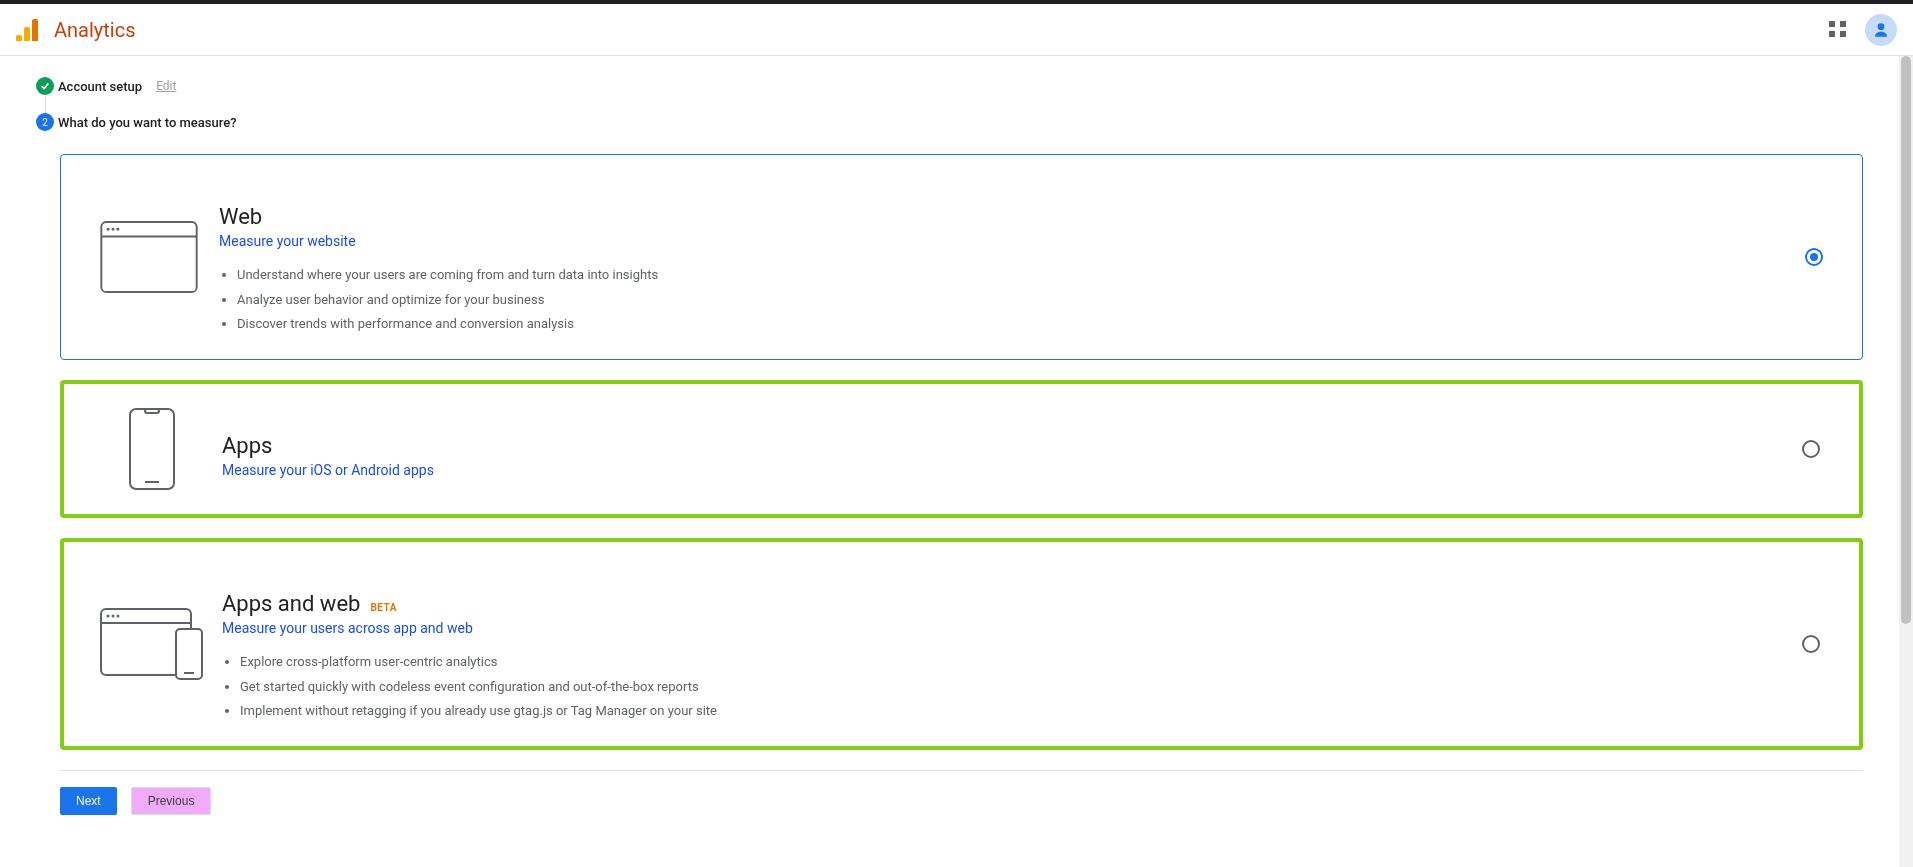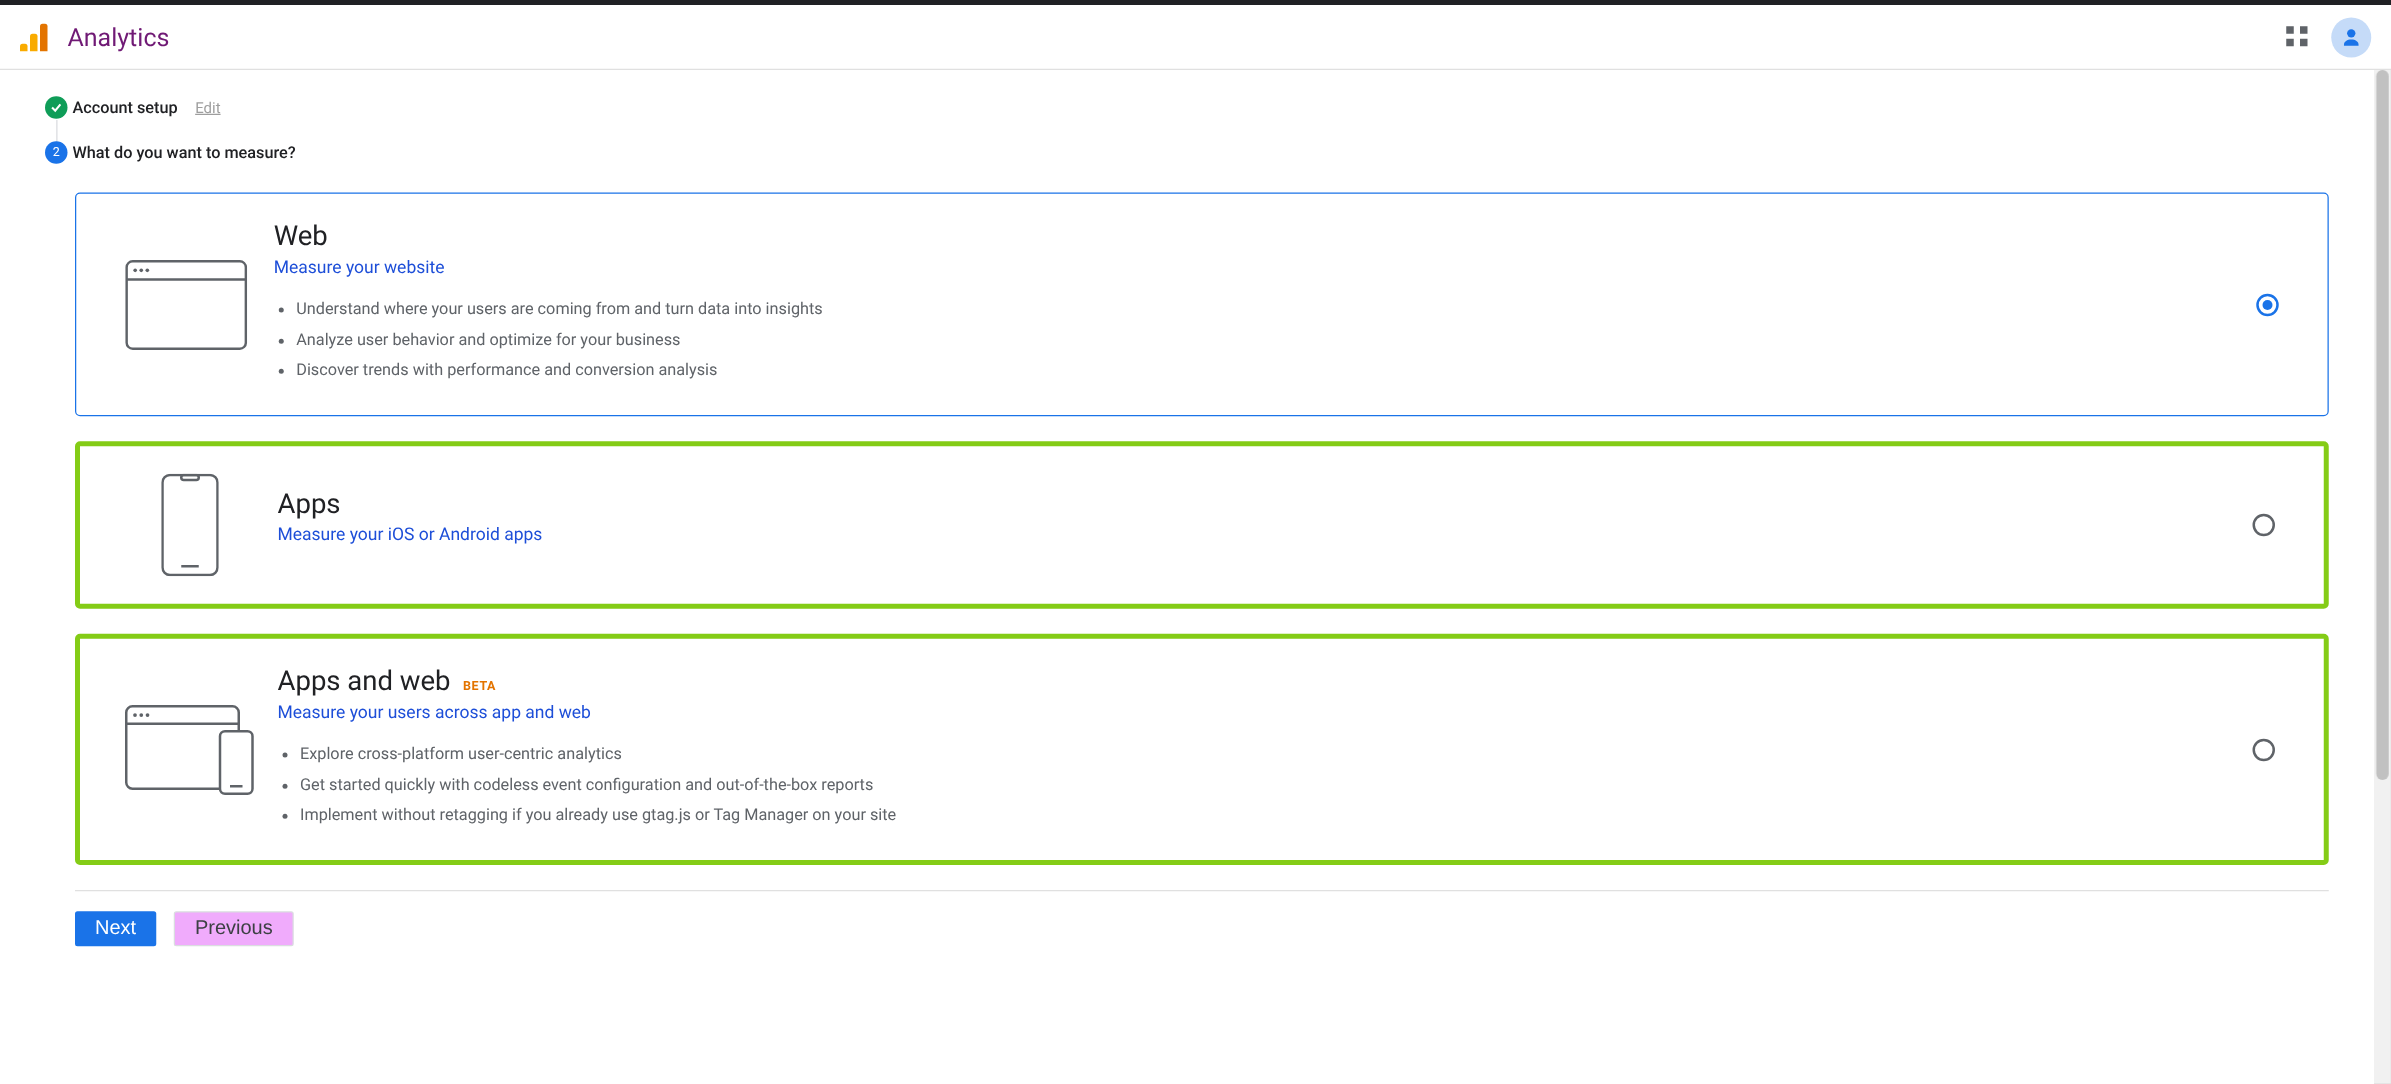--- a/index.html
+++ b/index.html
@@ -4,51 +4,51 @@
 <style>
   * { margin: 0; padding: 0; box-sizing: border-box; }
   body { font-family: Roboto, "Helvetica Neue", Arial, sans-serif; background: #fff; color: #202124; font-size: 13px; }
   .topbar-dark { height: 4px; background: #202124; }
   .header { display: flex; align-items: center; height: 52px; padding: 0 16px; border-bottom: 1px solid #e0e0e0; }
   .logo { display: flex; align-items: flex-end; gap: 2px; margin-right: 16px; }
   .logo-bar { width: 6px; border-radius: 2px 2px 0 0; display: inline-block; }
   .lb1 { height: 6px; background: #f9ab00; }
   .lb2 { height: 14px; background: #f9ab00; }
   .lb3 { height: 22px; background: #e37400; }
-  .page-title { font-size: 20px; font-weight: 400; color: #701a75; }
+  .page-title { font-size: 20px; font-weight: 400; color: #c2410c; }
   .header-right { margin-left: auto; display: flex; align-items: center; gap: 18px; }
   .apps-icon { width: 18px; height: 18px; display: grid; grid-template-columns: repeat(2, 1fr); grid-template-rows: repeat(2,1fr); gap: 3px; cursor: pointer; }
   .apps-icon span { background: #5f6368; width: 6px; height: 6px; }
   .avatar { width: 32px; height: 32px; border-radius: 50%; background: #c5dbf8; display: flex; align-items: center; justify-content: center; cursor: pointer; }
   .avatar svg { fill: #1a73e8; }
   .content { padding: 12px 0 40px 0; position: relative; }
   .step-row { display: flex; align-items: center; padding-left: 36px; height: 36px; position: relative; }
   .step-row::before { content: ''; position: absolute; left: 45px; top: 28px; bottom: -10px; width: 1px; background: #dadce0; }
   .step-row.last::before { display: none; }
   .step-dot { width: 18px; height: 18px; border-radius: 50%; display: flex; align-items: center; justify-content: center; font-size: 10px; color: #fff; position: absolute; left: 36px; }
   .step-dot.done { background: #0f9d58; }
   .step-dot.active { background: #1a73e8; }
   .step-label { margin-left: 22px; font-size: 13px; font-weight: 500; color: #202124; }
   .edit-link { margin-left: 14px; color: #9e9e9e; font-size: 12px; cursor: pointer; text-decoration: underline; }
   .cards { padding-left: 60px; padding-right: 50px; margin-top: 14px; }
   .card { border: 4px solid #84cc16; border-radius: 4px; padding: 22px 28px; display: flex; align-items: center; margin-bottom: 20px; cursor: pointer; position: relative; }
   .card.selected { border: 1px solid #1a73e8; }
   .card-icon { width: 120px; flex-shrink: 0; display: flex; align-items: center; justify-content: center; }
-  .card-body { flex: 1; padding-left: 10px; }
+  .card-body { flex: 1; padding-left: 10px; margin-top: 27px; }
   .card-title { font-size: 22px; font-weight: 400; color: #202124; display: flex; align-items: baseline; gap: 6px; }
   .card-sub { font-size: 14px; color: #1d4ed8; margin-top: 4px; margin-bottom: 14px; }
   .card-body ul { list-style: disc; padding-left: 18px; color: #5f6368; font-size: 13px; line-height: 1.9; }
   .beta { font-size: 10px; font-weight: 700; color: #e37400; letter-spacing: 0.5px; margin-left: 4px; }
   .radio-wrap { width: 40px; display: flex; align-items: center; justify-content: center; }
   .radio { width: 18px; height: 18px; border-radius: 50%; border: 2px solid #5f6368; display: flex; align-items: center; justify-content: center; }
   .radio.checked { border-color: #1a73e8; }
   .radio.checked::after { content: ''; width: 8px; height: 8px; border-radius: 50%; background: #1a73e8; }
   .divider { border-top: 1px solid #e0e0e0; margin-top: 12px; margin-bottom: 16px; }
   .actions { display: flex; gap: 14px; }
-  .btn { height: 28px; padding: 0 16px; border-radius: 2px; border: none; font-size: 16px; font-weight: 500; cursor: pointer; }
+  .btn { height: 28px; padding: 0 16px; border-radius: 2px; border: none; font-size: 12px; font-weight: 500; cursor: pointer; }
   .btn-primary { background: #1a73e8; color: #fff; }
   .btn-secondary { background: #f0abfc; color: #3c4043; border: 1px solid #dadce0; }
   .scrollbar { position: fixed; right: 0; top: 56px; bottom: 0; width: 14px; background: #f1f1f1; }
   .scrollbar-thumb { position: absolute; left: 2px; right: 2px; top: 0; height: 70%; background: #c1c1c1; border-radius: 5px; }
 </style>
 </head>
 <body>
 
 <div class="topbar-dark"></div>
 

